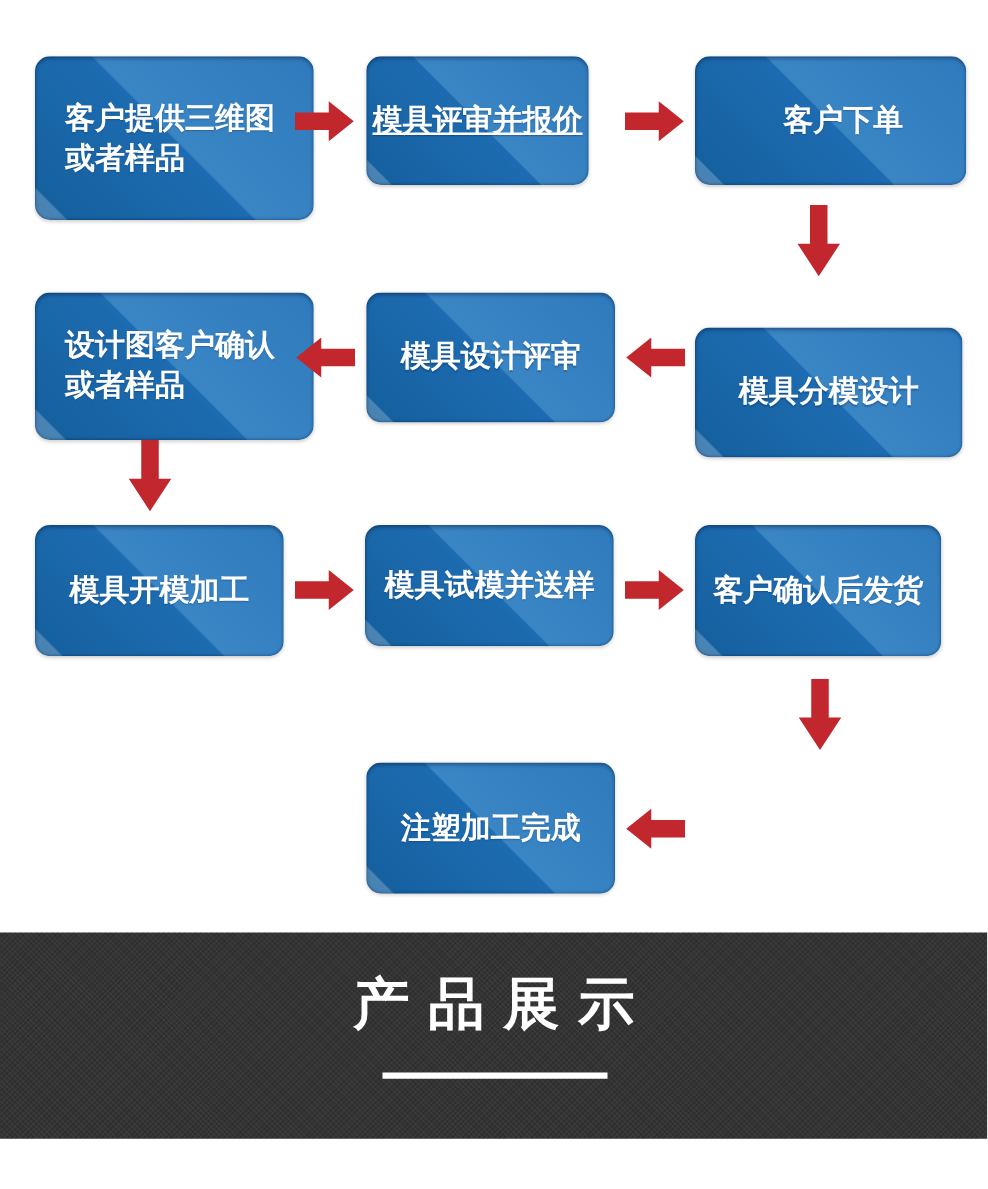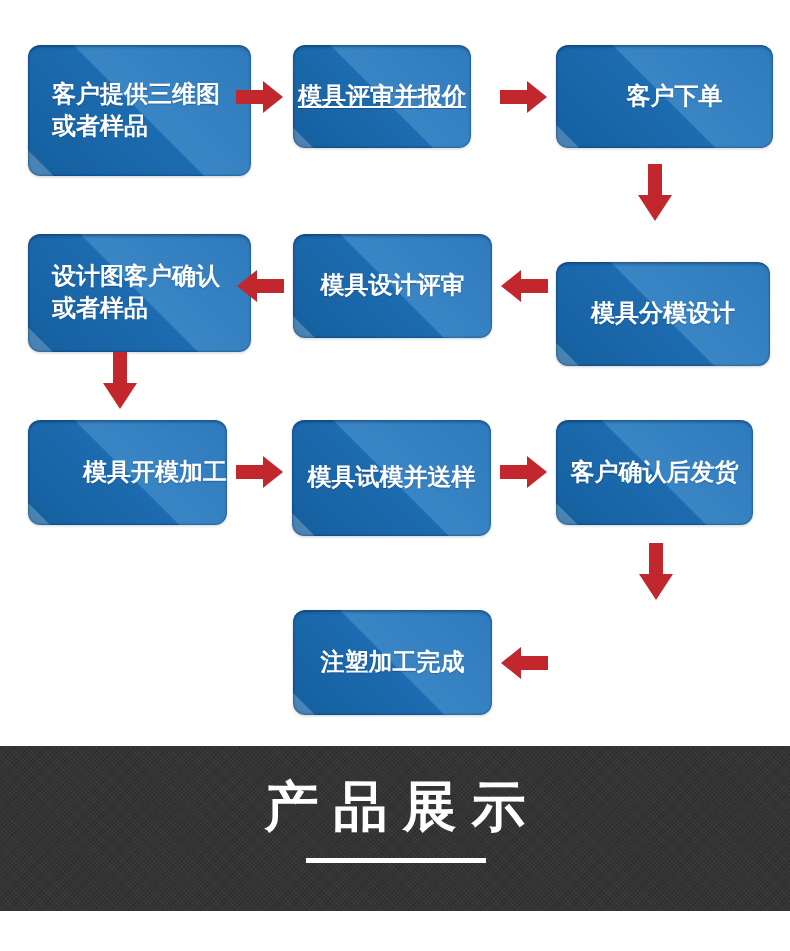--- a/index.html
+++ b/index.html
@@ -31,21 +31,21 @@
   .banner{
     position:absolute;left:0;top:746px;width:790px;height:165px;
     background-color:#343434;
     background-image:
       repeating-linear-gradient(45deg, rgba(255,255,255,0.035) 0 1px, rgba(255,255,255,0) 1px 3px),
       repeating-linear-gradient(-45deg, rgba(0,0,0,0.14) 0 1px, rgba(0,0,0,0) 1px 3px);
   }
   .banner-title{
     margin:0;padding-top:34px;
     text-align:center;color:#ffffff;
-    font-size:54px;font-weight:bold;
+    font-size:45px;font-weight:bold;
     letter-spacing:15px;text-indent:15px;
     line-height:1.0;
   }
   .banner-underline{
     position:absolute;left:306px;top:112px;width:180px;height:5px;
     background:#ffffff;
   }
 </style>
 </head>
 <body>
@@ -87,27 +87,27 @@
     <polygon points="48,10 21,10 21,1 1,17 21,33 21,24 48,24"></polygon>
   </svg>
   <div class="flow-box" style="left:556px;top:234px;width:214px;height:104px;margin-top:28px;">
     <span class="flow-label">模具分模设计</span>
   </div>
 
   <svg class="flow-arrow" style="left:102px;top:352px;" width="36" height="58" viewBox="0 0 36 58">
     <polygon points="11,0 25,0 25,31 35,31 18,57 1,31 11,31"></polygon>
   </svg>
 
-  <div class="flow-box" style="left:28px;top:420px;width:199px;height:105px;justify-content:flex-end;">
+  <div class="flow-box" style="left:28px;top:420px;width:199px;height:105px;">
     <span class="flow-label">模具开模加工</span>
   </div>
   <svg class="flow-arrow" style="left:236px;top:455px;" width="48" height="34" viewBox="0 0 48 34">
     <polygon points="0,10 27,10 27,1 47,17 27,33 27,24 0,24"></polygon>
   </svg>
-  <div class="flow-box" style="left:292px;top:420px;width:199px;height:116px;">
+  <div class="flow-box" style="left:292px;top:420px;width:199px;height:97px;">
     <span class="flow-label">模具试模并送样</span>
   </div>
   <svg class="flow-arrow" style="left:500px;top:455px;" width="48" height="34" viewBox="0 0 48 34">
     <polygon points="0,10 27,10 27,1 47,17 27,33 27,24 0,24"></polygon>
   </svg>
   <div class="flow-box" style="left:556px;top:420px;width:197px;height:105px;justify-content:center;">
     <span class="flow-label">客户确认后发货</span>
   </div>
 
   <svg class="flow-arrow" style="left:638px;top:543px;" width="36" height="58" viewBox="0 0 36 58">

